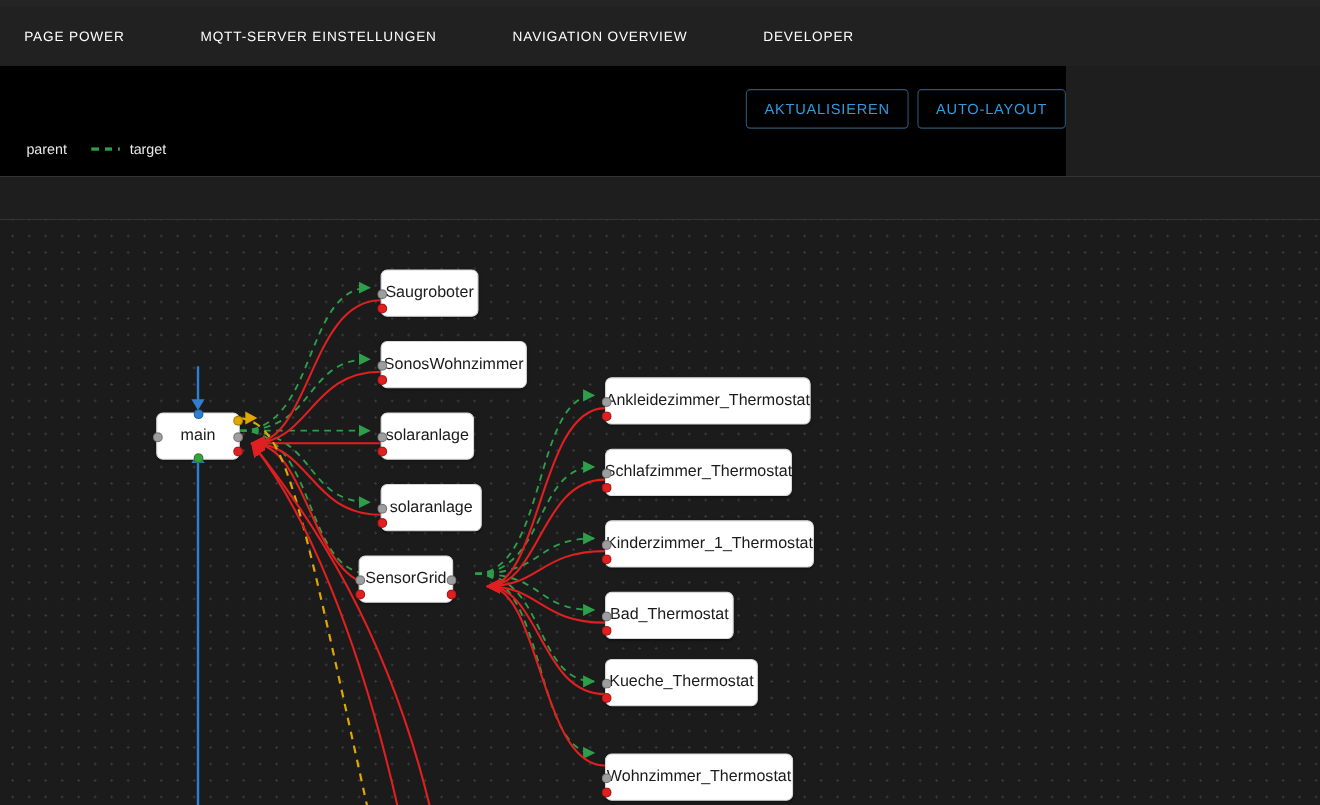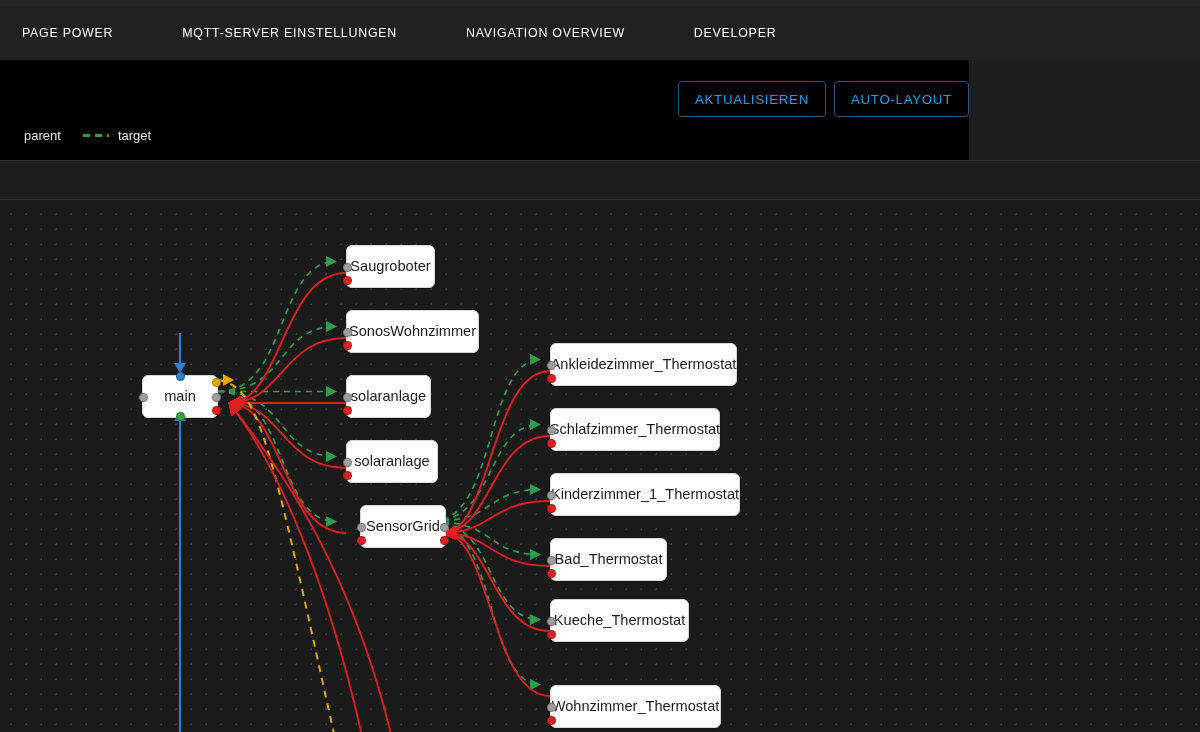--- a/index.html
+++ b/index.html
@@ -180,21 +180,21 @@
       <div class="node" style="left: 346px; top: 175px; width: 85px;">
         <span>solaranlage</span>
         <span class="hdl gray h-l-mid"></span>
         <span class="hdl red h-l-low"></span>
       </div>
       <div class="node" style="left: 346px; top: 240px; width: 92px;">
         <span>solaranlage</span>
         <span class="hdl gray h-l-mid"></span>
         <span class="hdl red h-l-low"></span>
       </div>
-      <div class="node" style="left: 360px; top: 305px; width: 86px;">
+      <div class="node" style="left: 326px; top: 305px; width: 86px;">
         <span>SensorGrid</span>
         <span class="hdl gray h-l-mid"></span>
         <span class="hdl red h-l-low"></span>
         <span class="hdl gray h-r-mid"></span>
         <span class="hdl red h-r-low"></span>
       </div>
       <div class="node" style="left: 550px; top: 143px; width: 187px;">
         <span>Ankleidezimmer_Thermostat</span>
         <span class="hdl gray h-l-mid"></span>
         <span class="hdl red h-l-low"></span>

